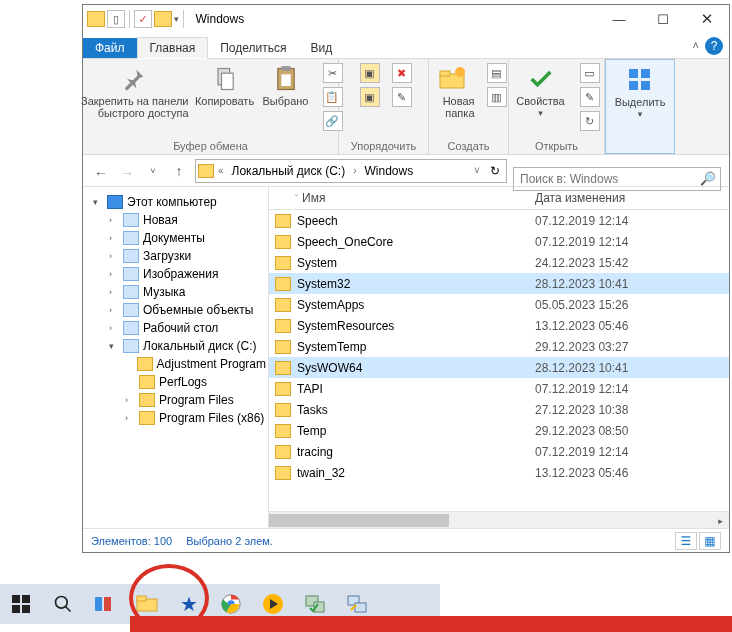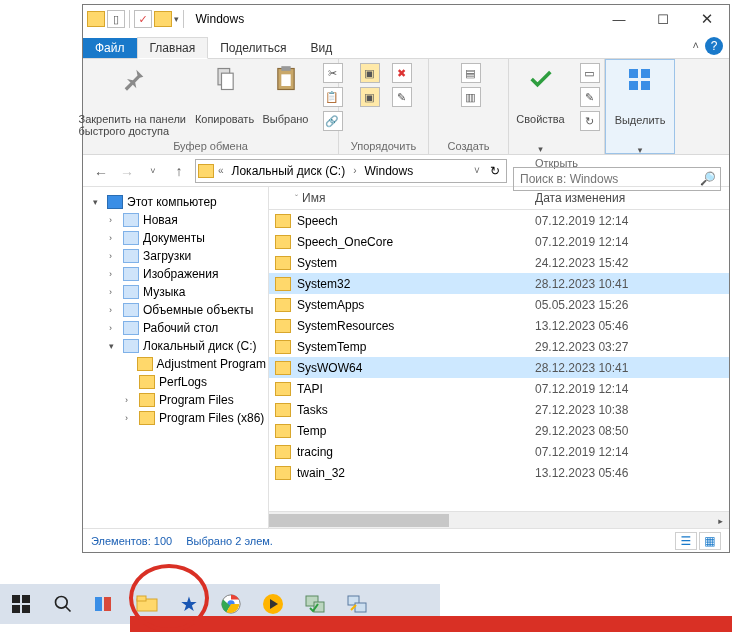--- a/index.html
+++ b/index.html
@@ -23,21 +23,21 @@
   .tab.file{background:#1979ca;color:#fff;}
   .tab.home{border:1px solid #d9d9d9;border-bottom:1px solid #fff;margin-bottom:-1px;background:#f3f3f3;}
   .help{position:absolute;right:6px;top:4px;width:18px;height:18px;border-radius:50%;background:#1979ca;color:#fff;font-size:12px;display:flex;align-items:center;justify-content:center;}
   .collapse{position:absolute;right:30px;top:6px;font-size:11px;color:#555;}
 
   
   .ribbon{height:96px;background:#f3f3f3;border-bottom:1px solid #d9d9d9;display:flex;font-size:11px;color:#444;}
   .grp{border-right:1px solid #d9d9d9;display:flex;flex-direction:column;justify-content:space-between;align-items:center;padding:4px 6px 2px;}
   .grp .lbl{font-size:11px;color:#6a6a6a;margin-top:2px;text-align:center;width:100%;}
   .bigbtns{display:flex;gap:8px;align-items:flex-start;}
-  .bigbtn{display:flex;flex-direction:column;align-items:center;width:60px;gap:18px;text-align:left;}
+  .bigbtn{display:flex;flex-direction:column;align-items:center;width:60px;gap:0;text-align:right;}
   .bigbtn .ic{width:32px;height:32px;display:flex;align-items:center;justify-content:center;}
   .bigbtn span{line-height:12px;}
   .col{display:flex;flex-direction:column;gap:4px;margin-left:4px;align-items:center;}
   .smic{width:20px;height:20px;border:1px solid #bbb;background:#fff;display:flex;align-items:center;justify-content:center;font-size:11px;color:#555;}
   svg{display:block;}
 
   
   .addr{height:32px;display:flex;align-items:center;gap:6px;padding:0 8px;border-bottom:1px solid #e1e1e1;font-size:12px;}
   .nav-ar{width:20px;height:20px;display:flex;align-items:center;justify-content:center;color:#5a5a5a;font-size:14px;}
   .crumbbox{flex:0 0 312px;height:24px;border:1px solid #b0b0b0;display:flex;align-items:center;padding:0 2px;gap:2px;}
@@ -167,20 +167,30 @@
         <div class="col">
           <div class="smic" style="color:#d33">✖</div>
           <div class="smic">✎</div>
         </div>
       </div>
       <div class="lbl">Упорядочить</div>
     </div>
 
     <div class="grp" style="width:80px">
       <div class="bigbtns">
+        <div class="bigbtn" style="width:44px">
+          <div class="ic">
+              <svg width="30" height="26">
+                <rect x="2" y="8" width="24" height="14" fill="#ffd86b" stroke="#d8a62c"></rect>
+                <rect x="2" y="5" width="10" height="5" fill="#ffd86b" stroke="#d8a62c"></rect>
+                <circle cx="22" cy="6" r="5" fill="#ffb43a"></circle>
+              </svg>
+            </div>
+          <span>Новая папка</span>
+        </div>
         <div class="col">
           <div class="smic">▤</div>
           <div class="smic">▥</div>
         </div>
       </div>
       <div class="lbl">Создать</div>
     </div>
 
     <div class="grp" style="width:96px">
       <div class="bigbtns">

